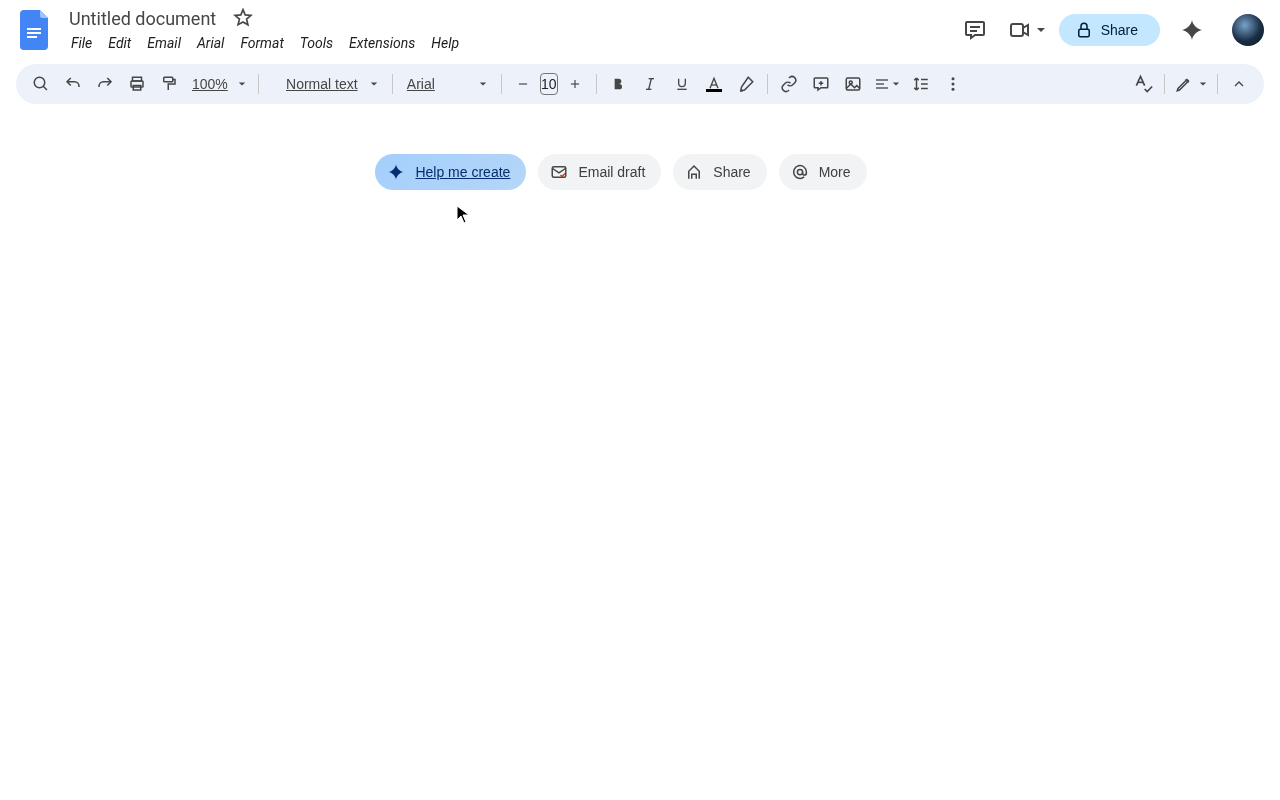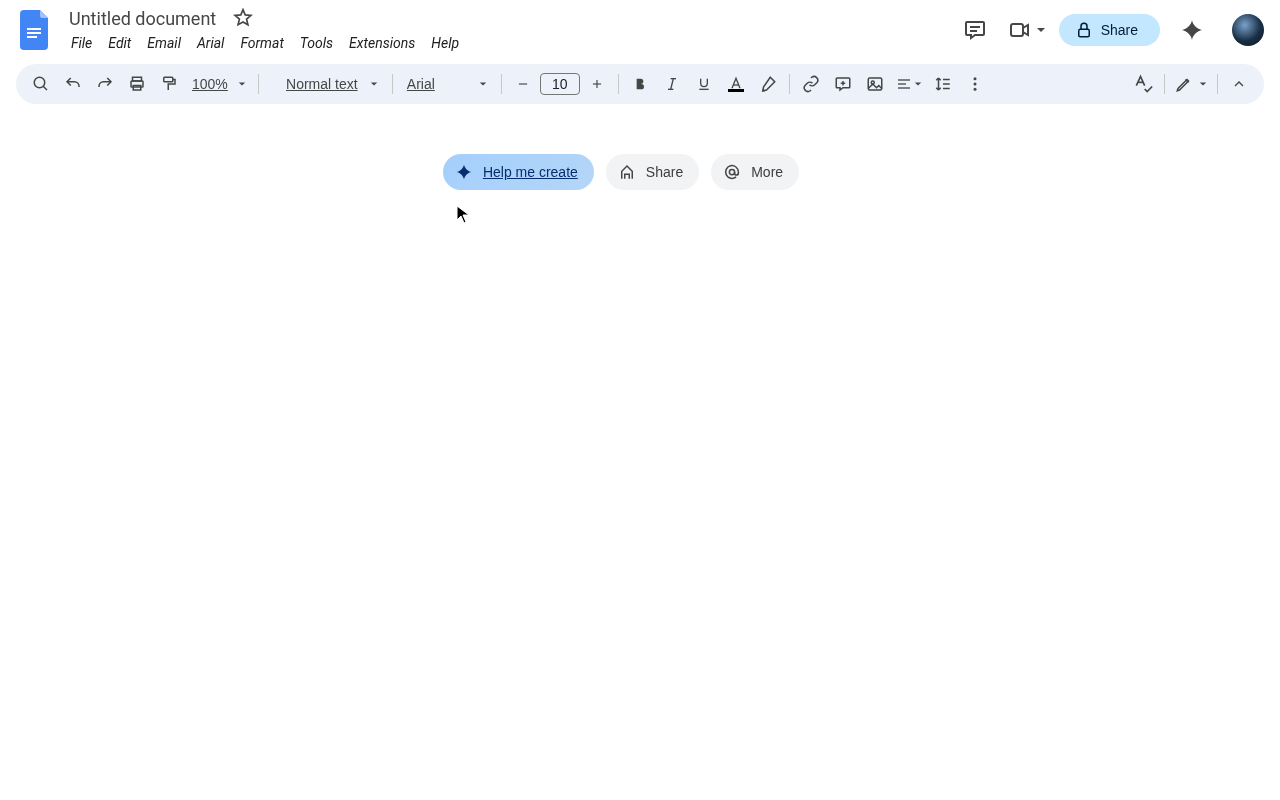--- a/index.html
+++ b/index.html
@@ -155,21 +155,21 @@
   align-items: center;
   gap: 10px;
   padding: 0 6px;
 }
 .font-size-group {
   display: flex;
   align-items: center;
   gap: 2px;
 }
 .font-size-input {
-  width: 40px;
+  width: 18px;
   height: 22px;
   border: 1px solid #747775;
   border-radius: 4px;
   text-align: center;
   font-size: 14px;
   background: transparent;
   color: #202124;
 }
 .text-color-btn {
   flex-direction: column;
@@ -476,20 +476,30 @@
       <span class="chip-icon">
         <svg width="18" height="18" viewBox="0 0 24 24" fill="#062e6f">
             <path d="M12 2c.5 4.6 5.4 9.5 10 10-4.6.5-9.5 5.4-10 10-.5-4.6-5.4-9.5-10-10 4.6-.5 9.5-5.4 10-10z"></path>
           </svg>
       </span>
       <span>Help me create</span>
     </button>
     <button class="chip">
       <span class="chip-icon">
         <svg width="18" height="18" viewBox="0 0 24 24" fill="none" stroke="#444746" stroke-width="2">
+            <rect x="3" y="5" width="18" height="14" rx="2"></rect>
+            <path d="M3 7l9 6 9-6"></path>
+            <path d="M14 16l2 2 4-4" stroke="#d93025"></path>
+          </svg>
+      </span>
+      <span>Email draft</span>
+    </button>
+    <button class="chip">
+      <span class="chip-icon">
+        <svg width="18" height="18" viewBox="0 0 24 24" fill="none" stroke="#444746" stroke-width="2">
             <path d="M5 21V11l7-7 7 7v10"></path>
             <path d="M9 21v-6h6v6"></path>
           </svg>
       </span>
       <span>Share</span>
     </button>
     <button class="chip">
       <span class="chip-icon">
         <svg width="18" height="18" viewBox="0 0 24 24" fill="none" stroke="#444746" stroke-width="2">
             <circle cx="12" cy="12" r="3.5"></circle>

